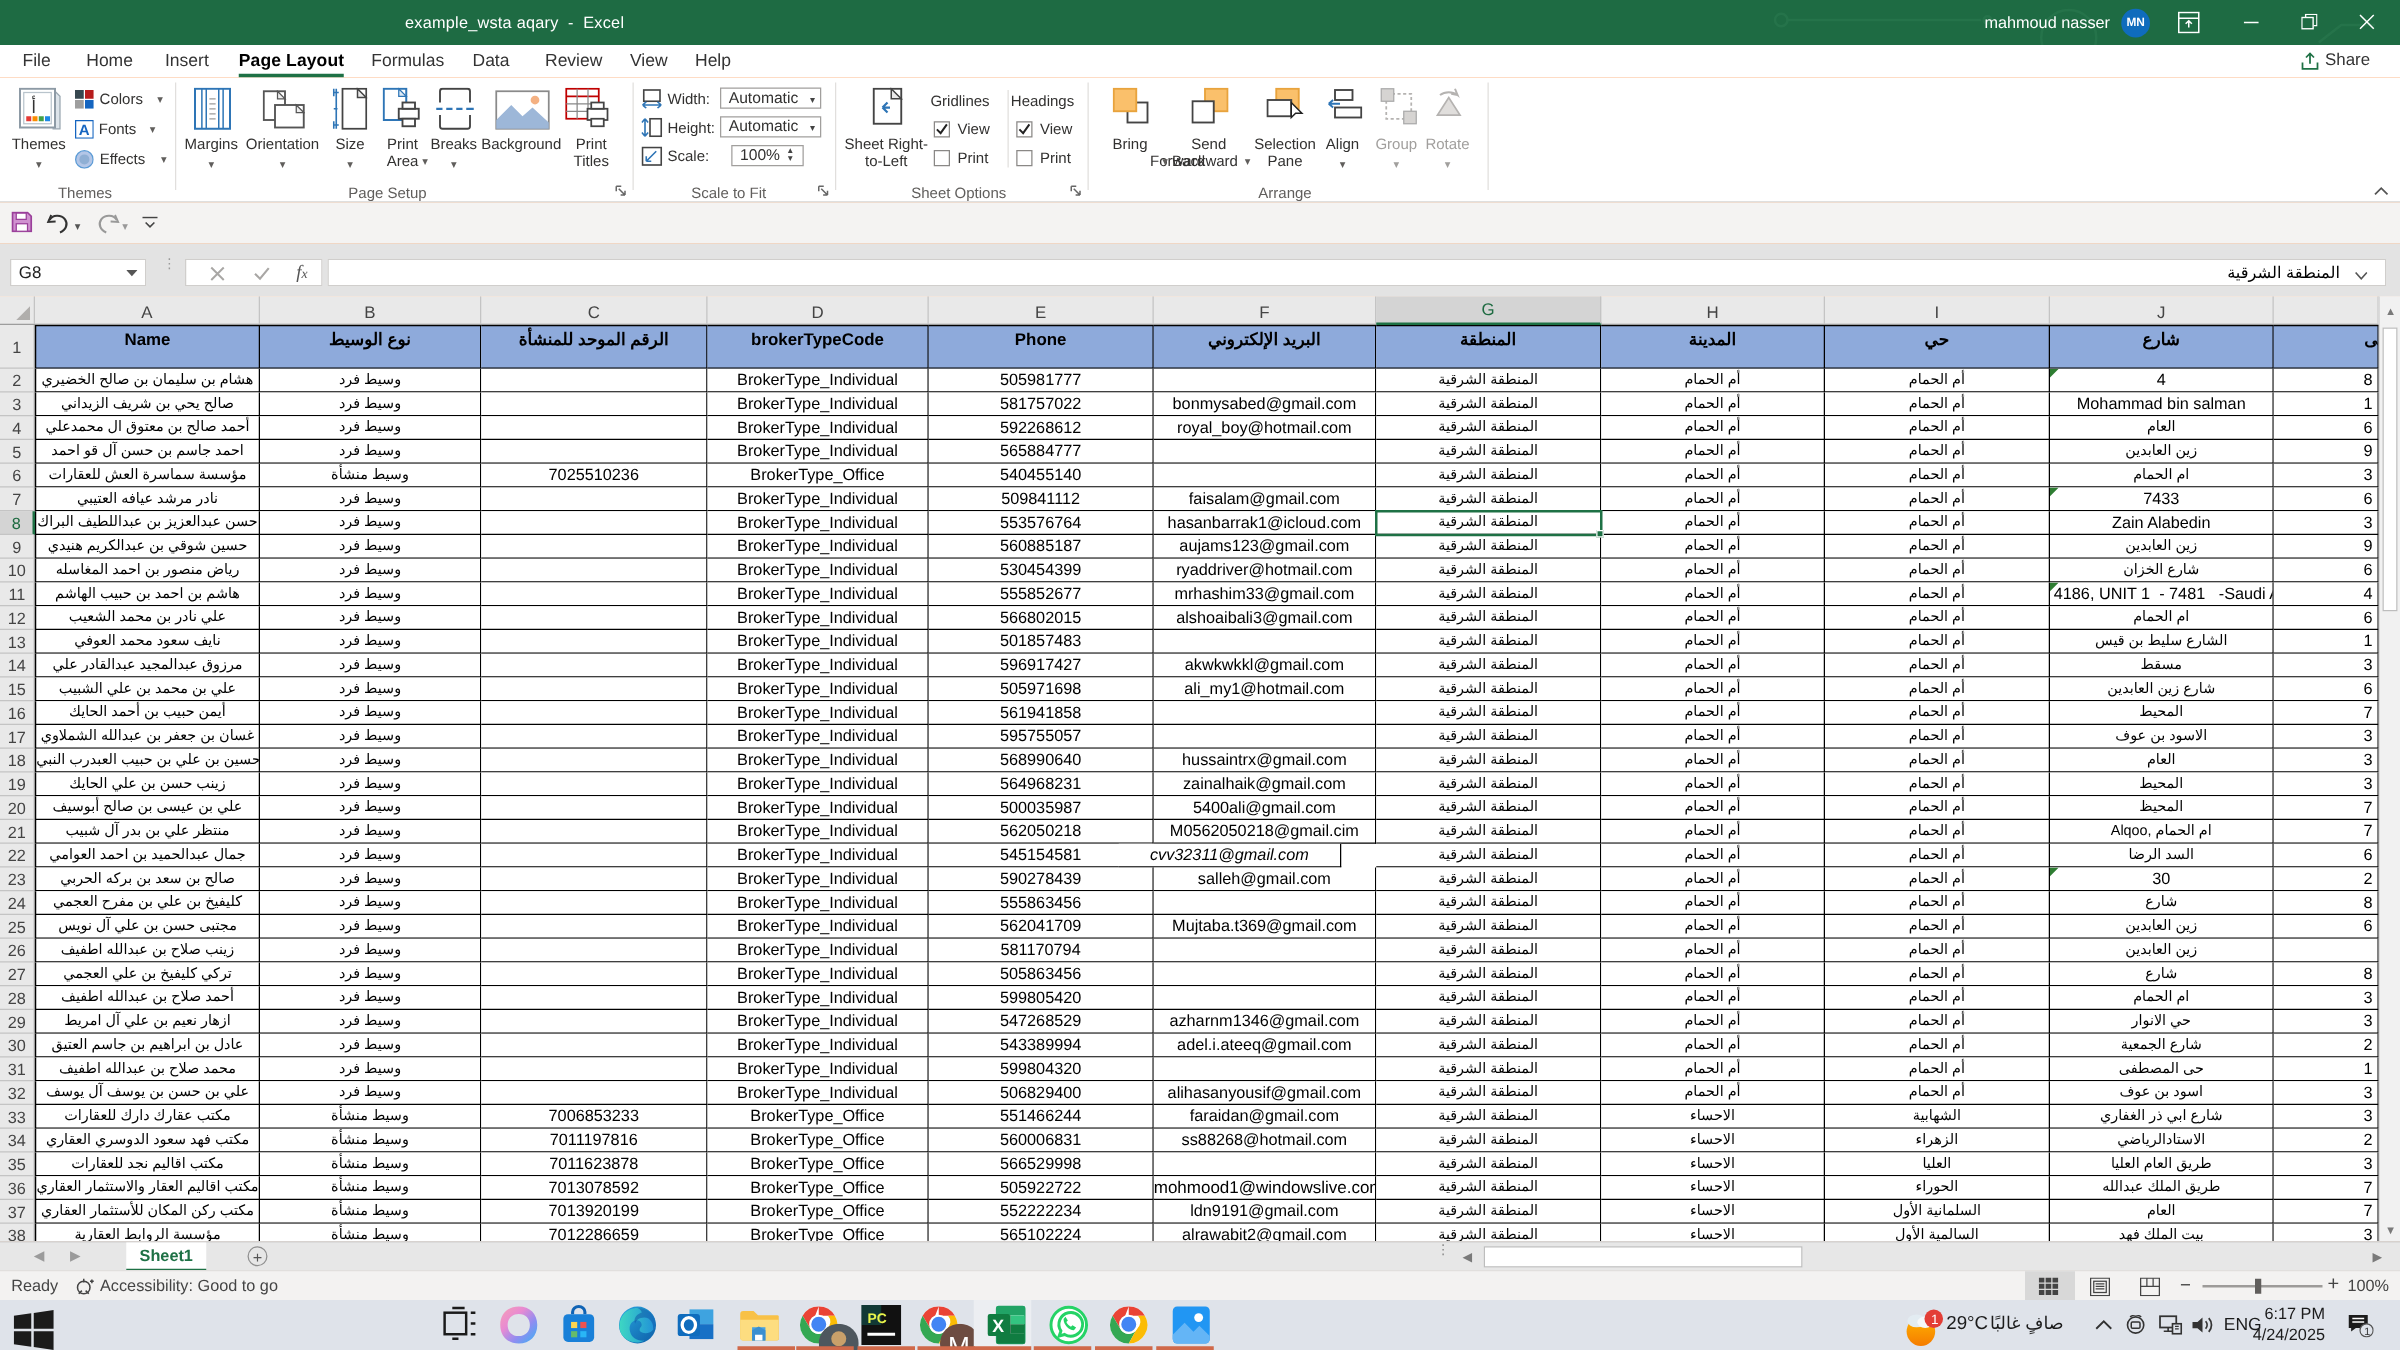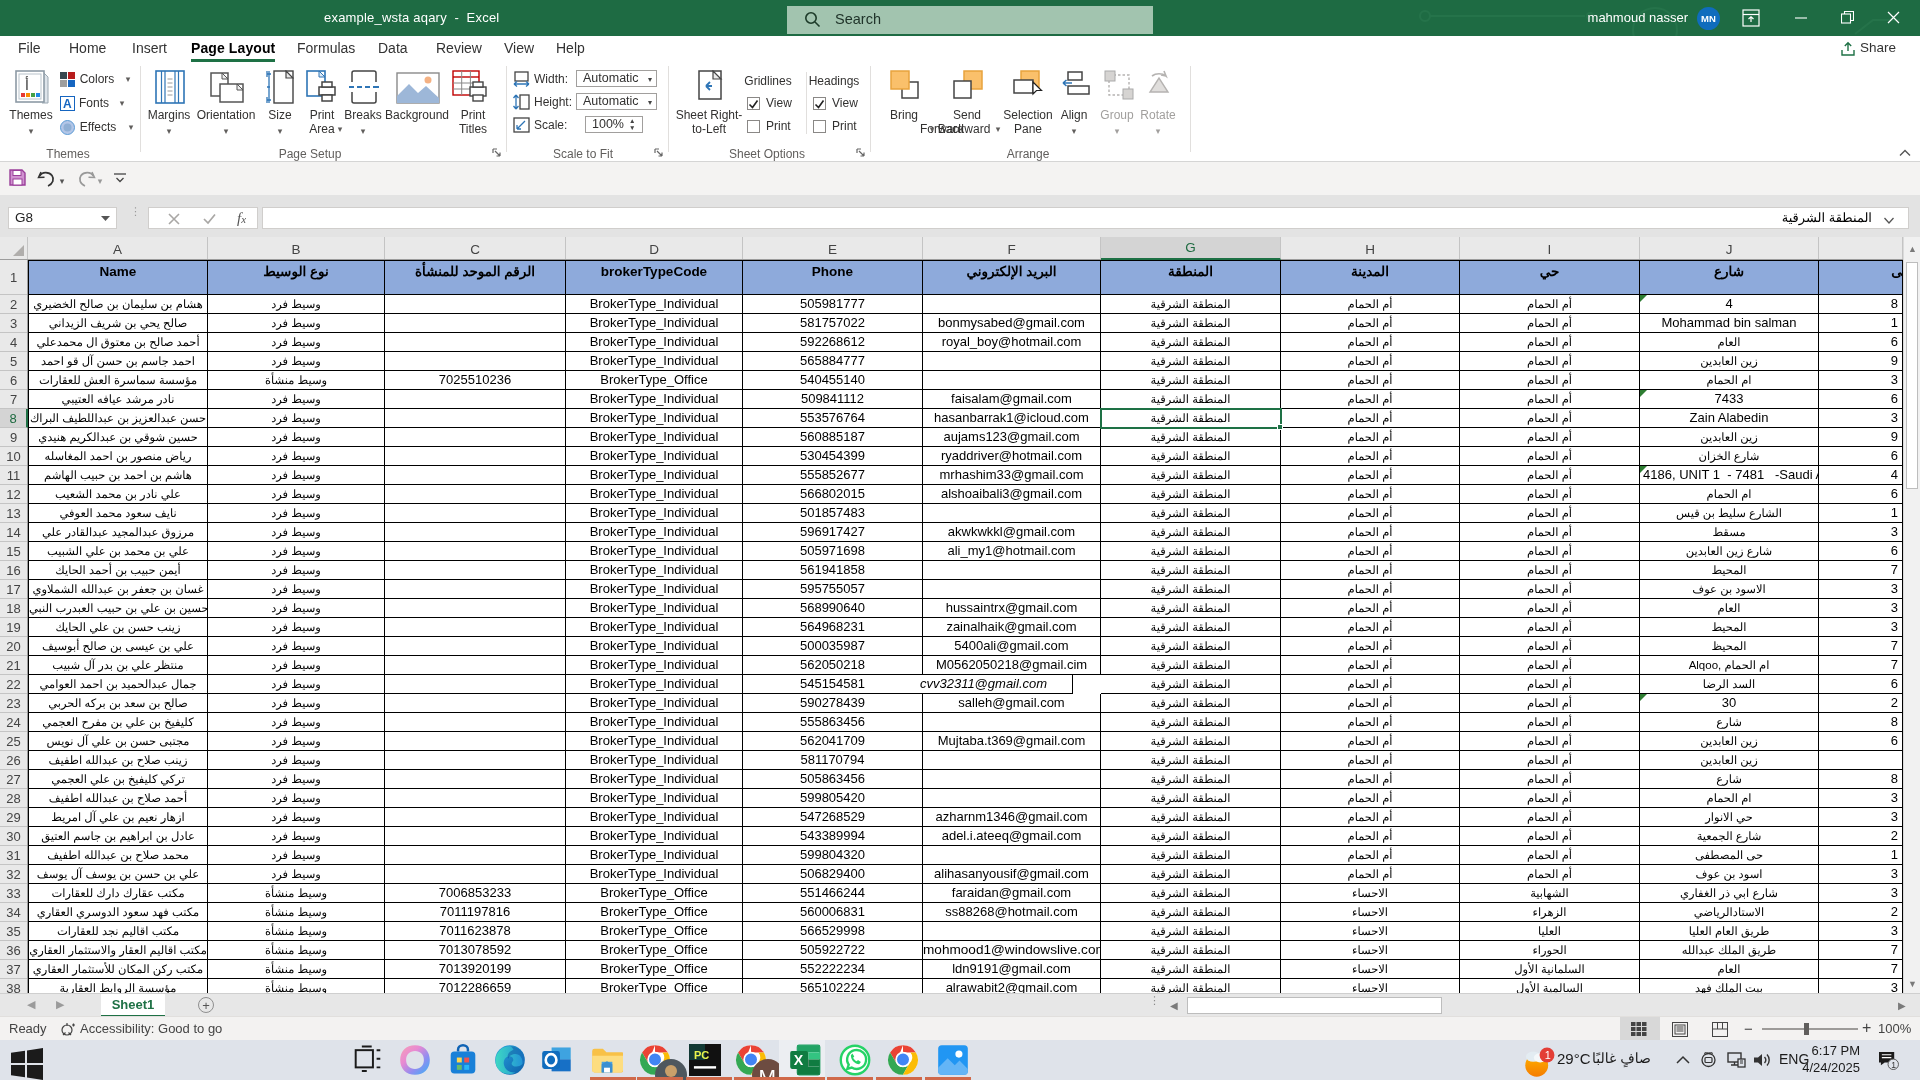--- a/index.html
+++ b/index.html
@@ -83,27 +83,20 @@
  <svg class="abs" width="500" height="36" style="left:1400px;top:0" viewBox="0 0 500 36">
   <g stroke="#2c7a51" stroke-width="2" fill="none" opacity="0.55">
    <circle cx="25" cy="16" r="5"></circle>
           <path d="M30 16 H 185"></path>
           <circle cx="190" cy="16" r="3"></circle>
    <circle cx="255" cy="30" r="22"></circle>
           <path d="M455 34 l18 -14 h27"></path>
   </g>
  </svg>
  <div class="tname">example_wsta aqary&nbsp; -&nbsp; Excel</div>
- <div id="srch">
-  <svg class="mg" width="17" height="17" viewBox="0 0 17 17">
-          <circle cx="7" cy="7" r="5.2" fill="none" stroke="#1d3b29" stroke-width="1.6"></circle>
-          <path d="M11 11 L15.5 15.5" stroke="#1d3b29" stroke-width="1.6"></path>
-        </svg>
-  <span class="st">Search</span>
- </div>
  <div id="user">mahmoud nasser</div>
  <div id="mn">MN</div>
  <svg class="abs" style="left:1742px;top:9px" width="18" height="18" viewBox="0 0 18 18">
         <rect x="1" y="1" width="16" height="16" fill="none" stroke="#fff" stroke-width="1.2"></rect>
         <path d="M1 5.5 H17" stroke="#fff" stroke-width="1.2"></path>
         <path d="M9 13 V8 M6.5 10 L9 7.7 L11.5 10" stroke="#fff" stroke-width="1.2" fill="none"></path>
       </svg>
  <div class="wc" style="left:1778px"><svg width="12" height="12" viewBox="0 0 12 12" style="margin-top:12px">
           <path d="M0 6 H12" stroke="#fff" stroke-width="1.1"></path>
         </svg></div>
@@ -725,21 +718,21 @@
           <div class="c" style="left:566px;width:177px;height:19px;">BrokerType_Individual</div>
           <div class="c" style="left:743px;width:180px;height:19px;">581170794</div>
           <div class="c" style="left:923px;width:178px;height:19px;"></div>
           <div class="c ar" style="left:1101px;width:180px;height:19px;">المنطقة الشرقية</div>
           <div class="c ar" style="left:1281px;width:179px;height:19px;">أم الحمام</div>
           <div class="c ar" style="left:1460px;width:180px;height:19px;">أم الحمام</div>
           <div class="c ar" style="left:1640px;width:179px;height:19px;">زين العابدين</div>
           <div class="c" style="left:1819px;width:84px;height:19px;text-align:right;padding-right:4px;"></div>
         </div>
 <div class="row" style="top:510px;height:19px">
-          <div class="c ar" style="left:28px;width:180px;height:19px;font-family:Liberation Serif, serif;">تركي كليفيخ بن علي العجمي</div>
+          <div class="c ar" style="left:28px;width:180px;height:19px;">تركي كليفيخ بن علي العجمي</div>
           <div class="c ar" style="left:208px;width:177px;height:19px;">وسيط فرد</div>
           <div class="c" style="left:385px;width:181px;height:19px;"></div>
           <div class="c" style="left:566px;width:177px;height:19px;">BrokerType_Individual</div>
           <div class="c" style="left:743px;width:180px;height:19px;">505863456</div>
           <div class="c" style="left:923px;width:178px;height:19px;"></div>
           <div class="c ar" style="left:1101px;width:180px;height:19px;">المنطقة الشرقية</div>
           <div class="c ar" style="left:1281px;width:179px;height:19px;">أم الحمام</div>
           <div class="c ar" style="left:1460px;width:180px;height:19px;">أم الحمام</div>
           <div class="c ar" style="left:1640px;width:179px;height:19px;">شارع</div>
           <div class="c" style="left:1819px;width:84px;height:19px;text-align:right;padding-right:4px;">8</div>

